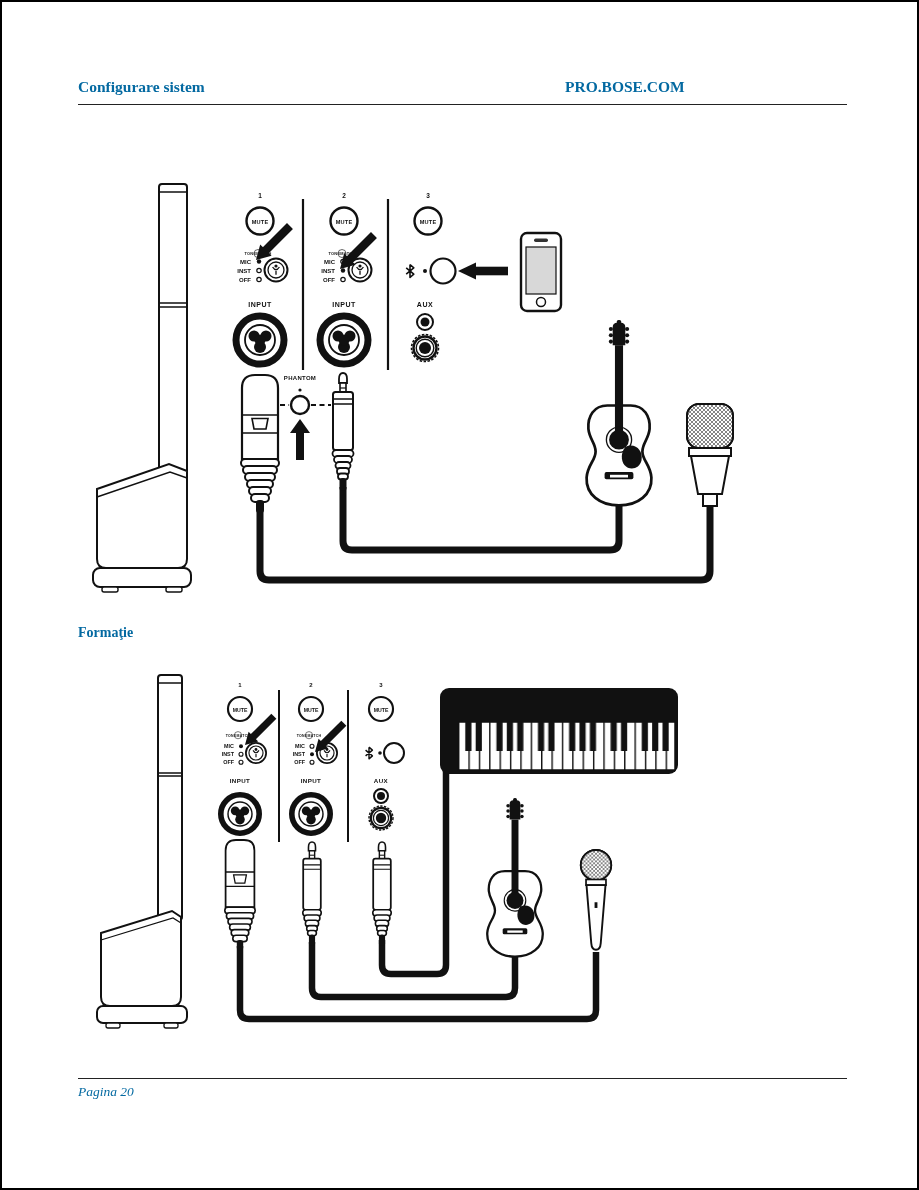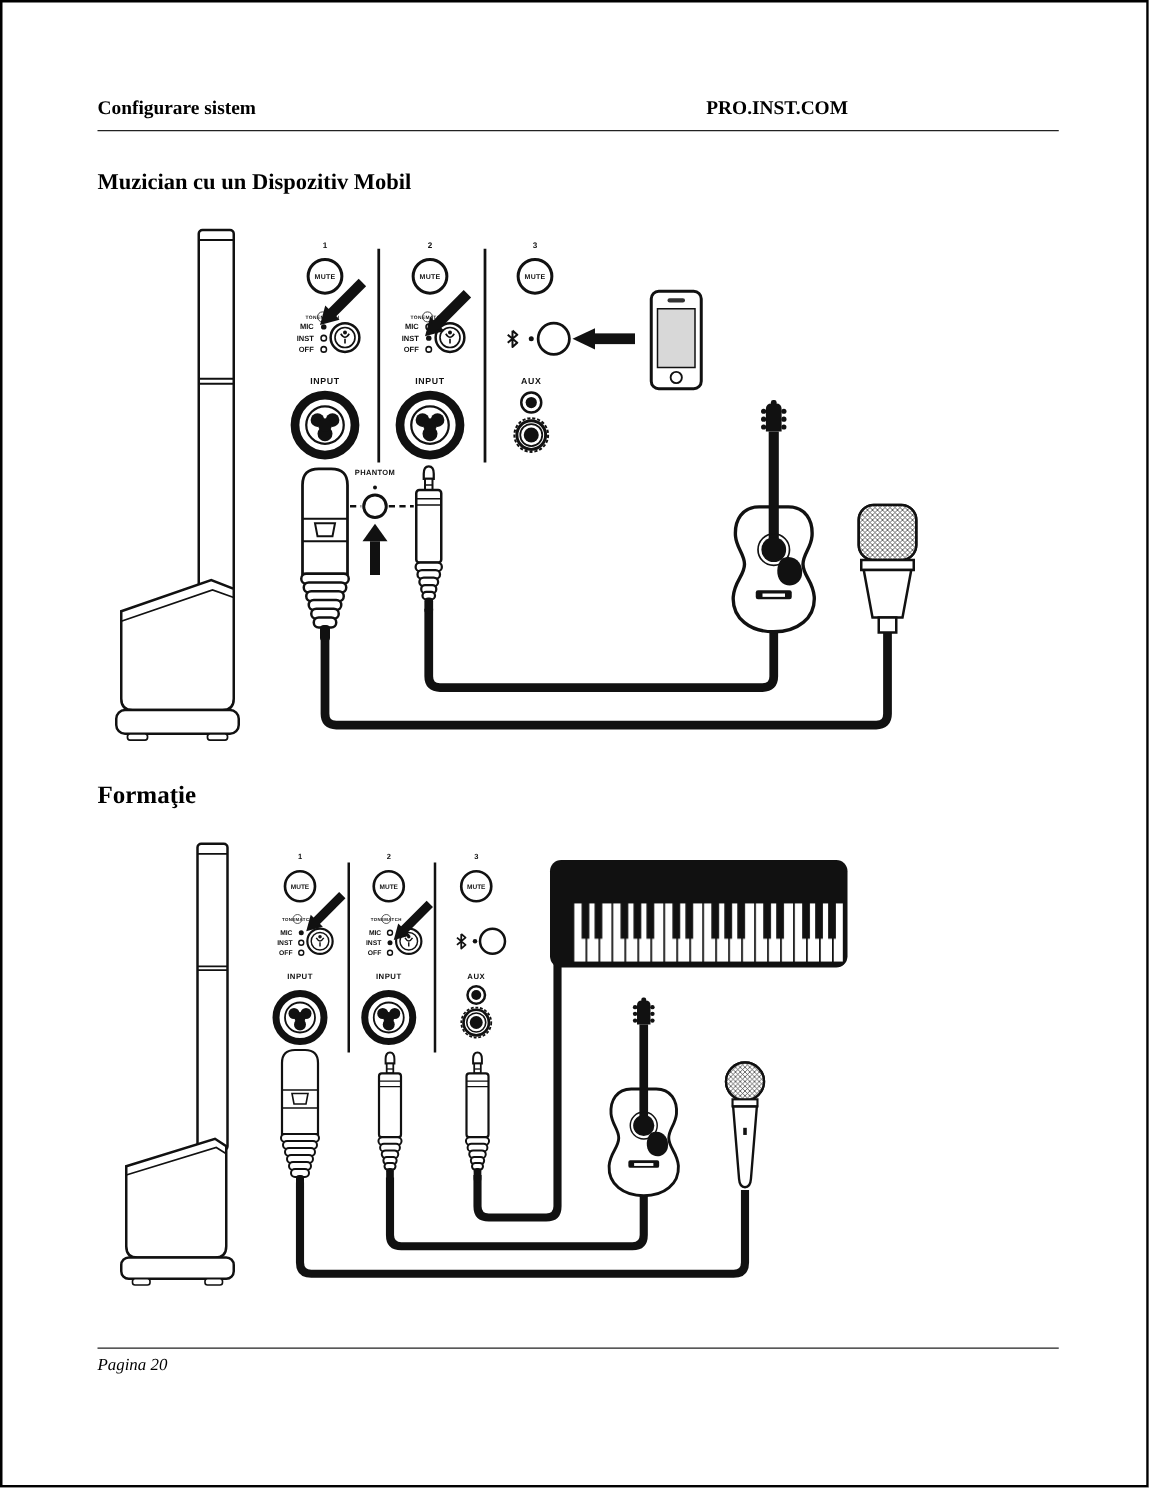--- a/index.html
+++ b/index.html
@@ -1,38 +1,37 @@
 <!DOCTYPE html>
 <html><head>
 <meta charset="utf-8">
 <style>
   html,body{margin:0;padding:0;background:#9a9a9a;}
   .page{
     position:relative;width:919px;height:1190px;background:#fff;
     box-sizing:border-box;border:2px solid #000;overflow:hidden;
-    font-family:"Liberation Serif",serif;color:#000000;
+    font-family:"Liberation Serif",serif;color:#0369a1;
   }
   .abs{position:absolute;}
   .hdr{font-weight:bold;font-size:15.5px;white-space:nowrap;}
   .sect{font-weight:bold;font-size:18px;white-space:nowrap;}
-  .sect2{font-weight:bold;font-size:20px;white-space:nowrap;}
+  .sect2{font-weight:bold;font-size:14px;white-space:nowrap;}
   .rule{border-top:1.6px solid #222;height:0;}
   .foot{font-style:italic;font-size:13.5px;white-space:nowrap;}
   svg{position:absolute;overflow:visible;}
   svg text{font-family:"Liberation Sans",sans-serif;font-weight:bold;fill:#111;}
 </style>
 </head>
 <body>
 
 <div class="page">
 
   <div class="abs hdr" style="left:76px;top:76px">Configurare sistem</div>
-  <div class="abs hdr" style="left:563px;top:76px">PRO.INST.COM</div>
+  <div class="abs hdr" style="left:563px;top:76px">PRO.BOSE.COM</div>
   <div class="abs rule" style="left:76px;width:769px;top:102px"></div>
-  <div class="abs sect" style="left:76px;top:133px">Muzician cu un Dispozitiv Mobil</div>
   <div class="abs sect2" style="left:76px;top:623px">Formaţie</div>
 
   <svg width="0" height="0" style="left:0;top:0" aria-hidden="true">
     <defs>
       <pattern id="hatch" width="4" height="4" patternUnits="userSpaceOnUse">
         <rect width="4" height="4" fill="#fff"></rect>
         <path d="M0,4 L4,0 M0,0 L4,4" stroke="#333" stroke-width="0.6"></path>
       </pattern>
       <pattern id="wkeys" width="10.38" height="48" patternUnits="userSpaceOnUse">
         <rect width="10.38" height="48" fill="#fff"></rect>

